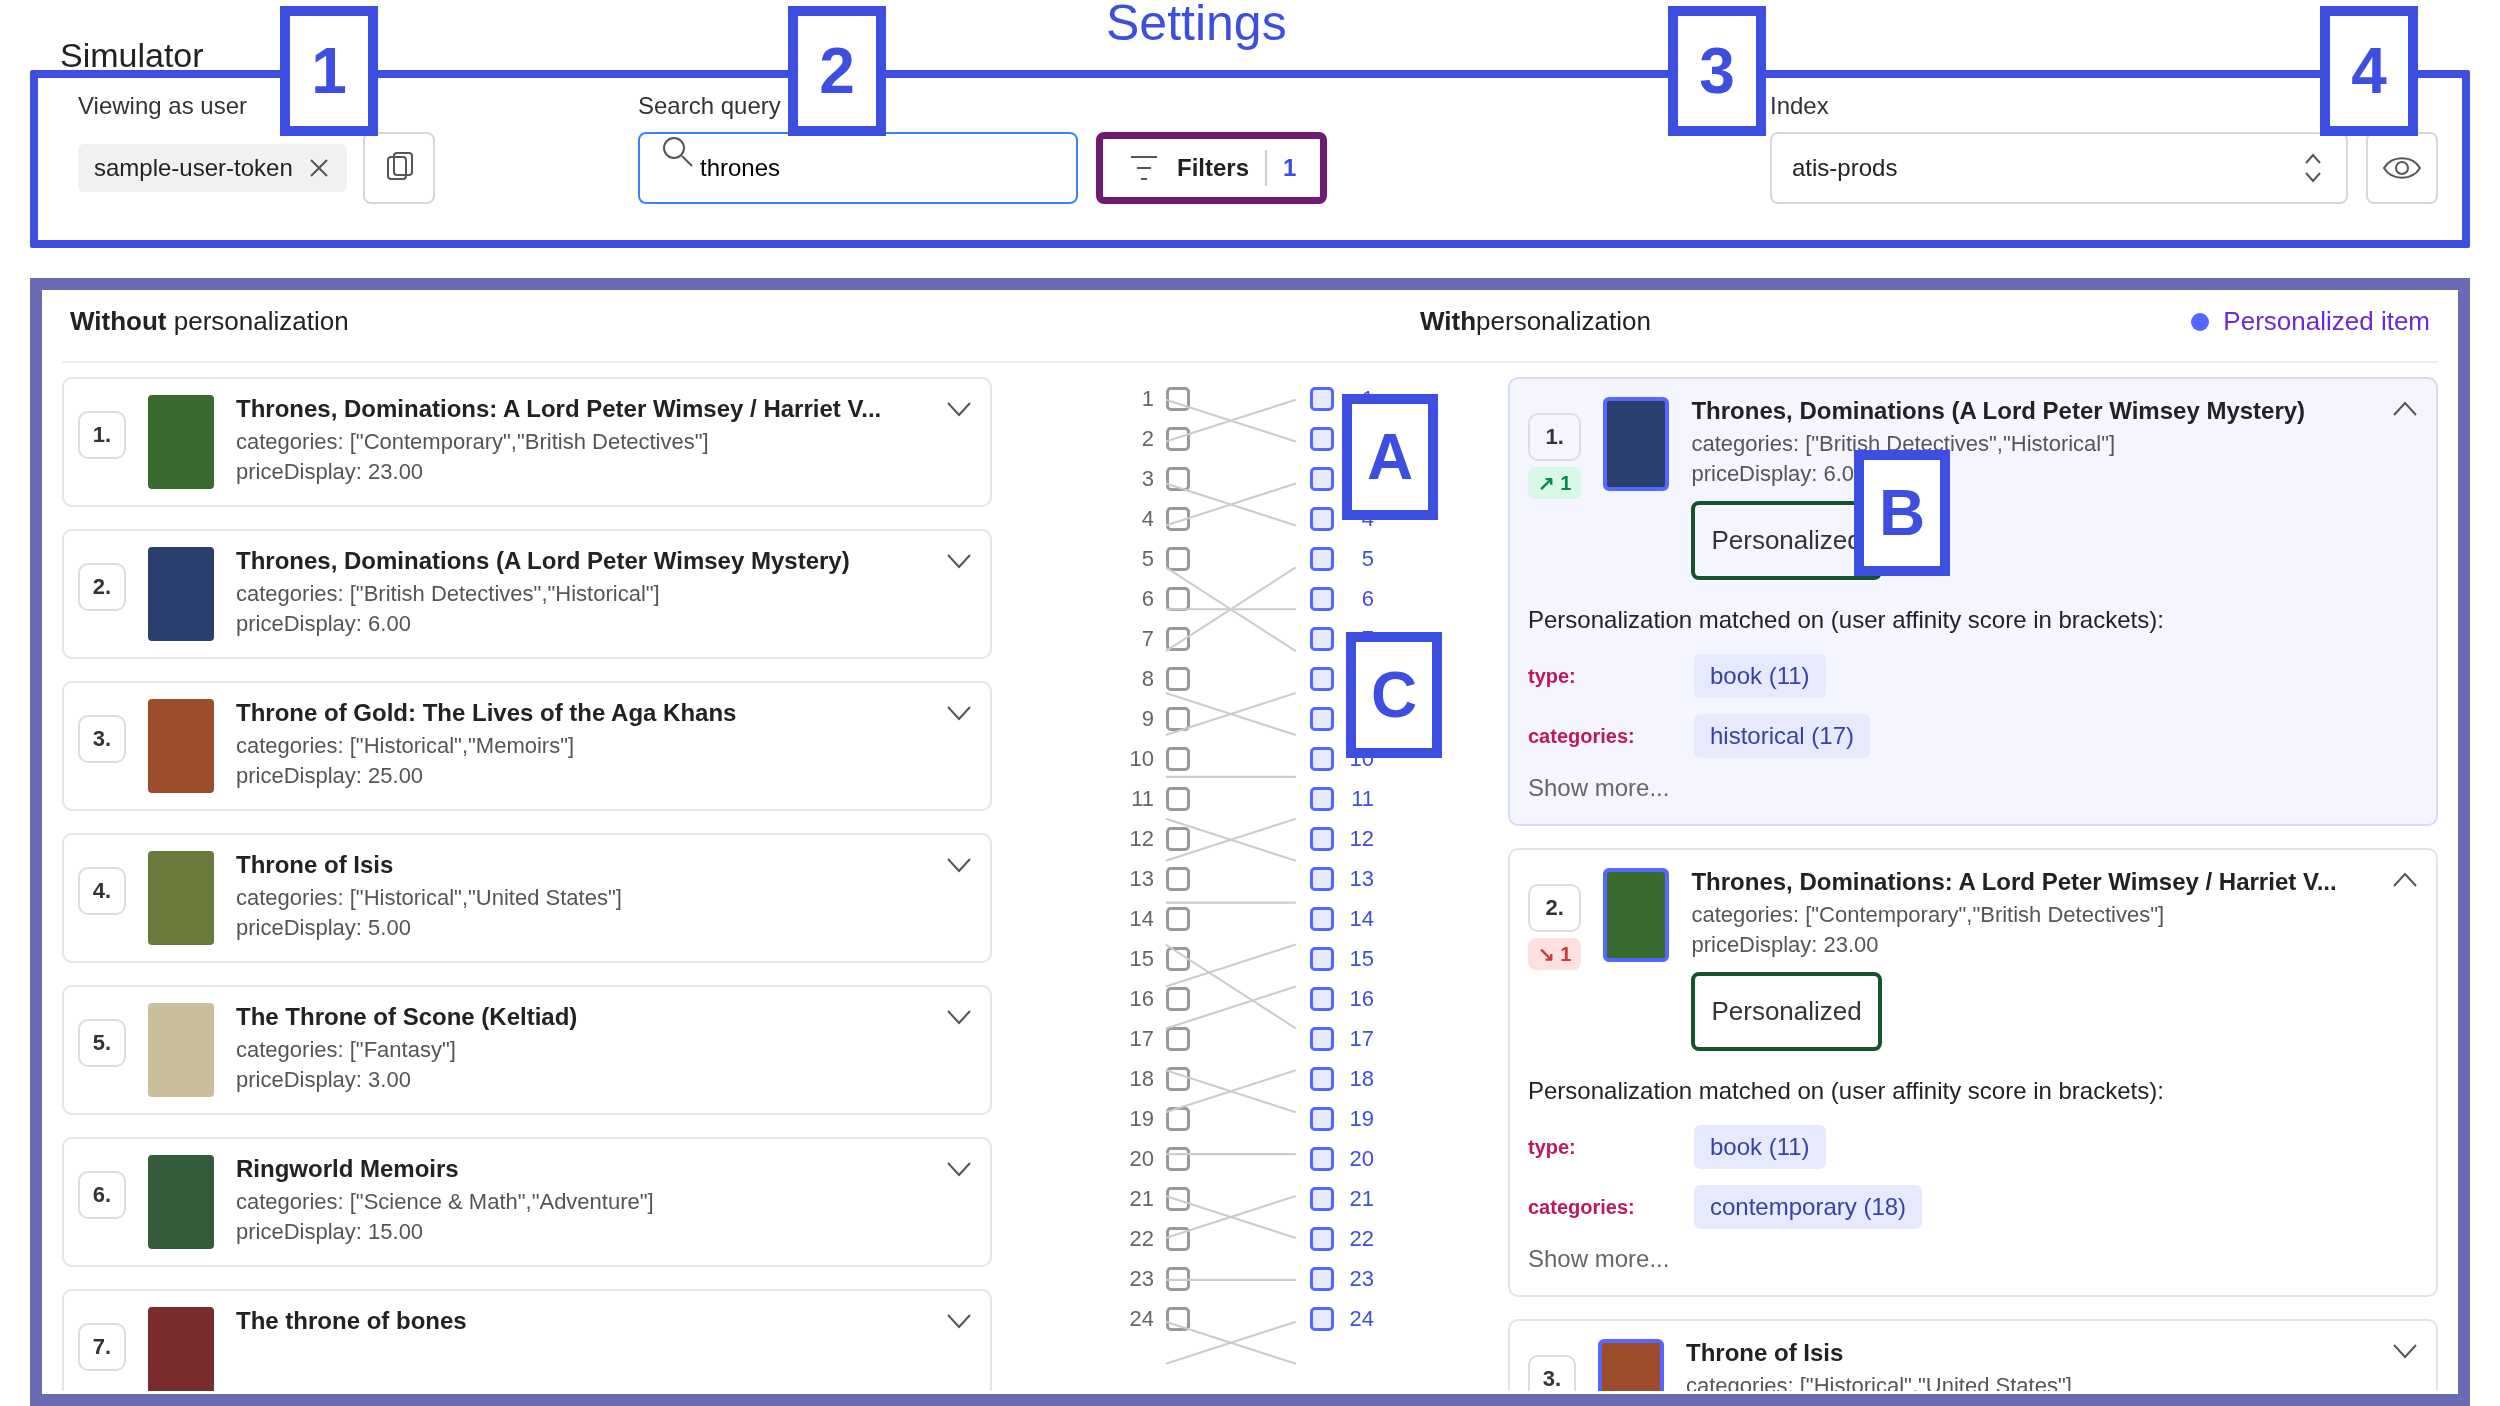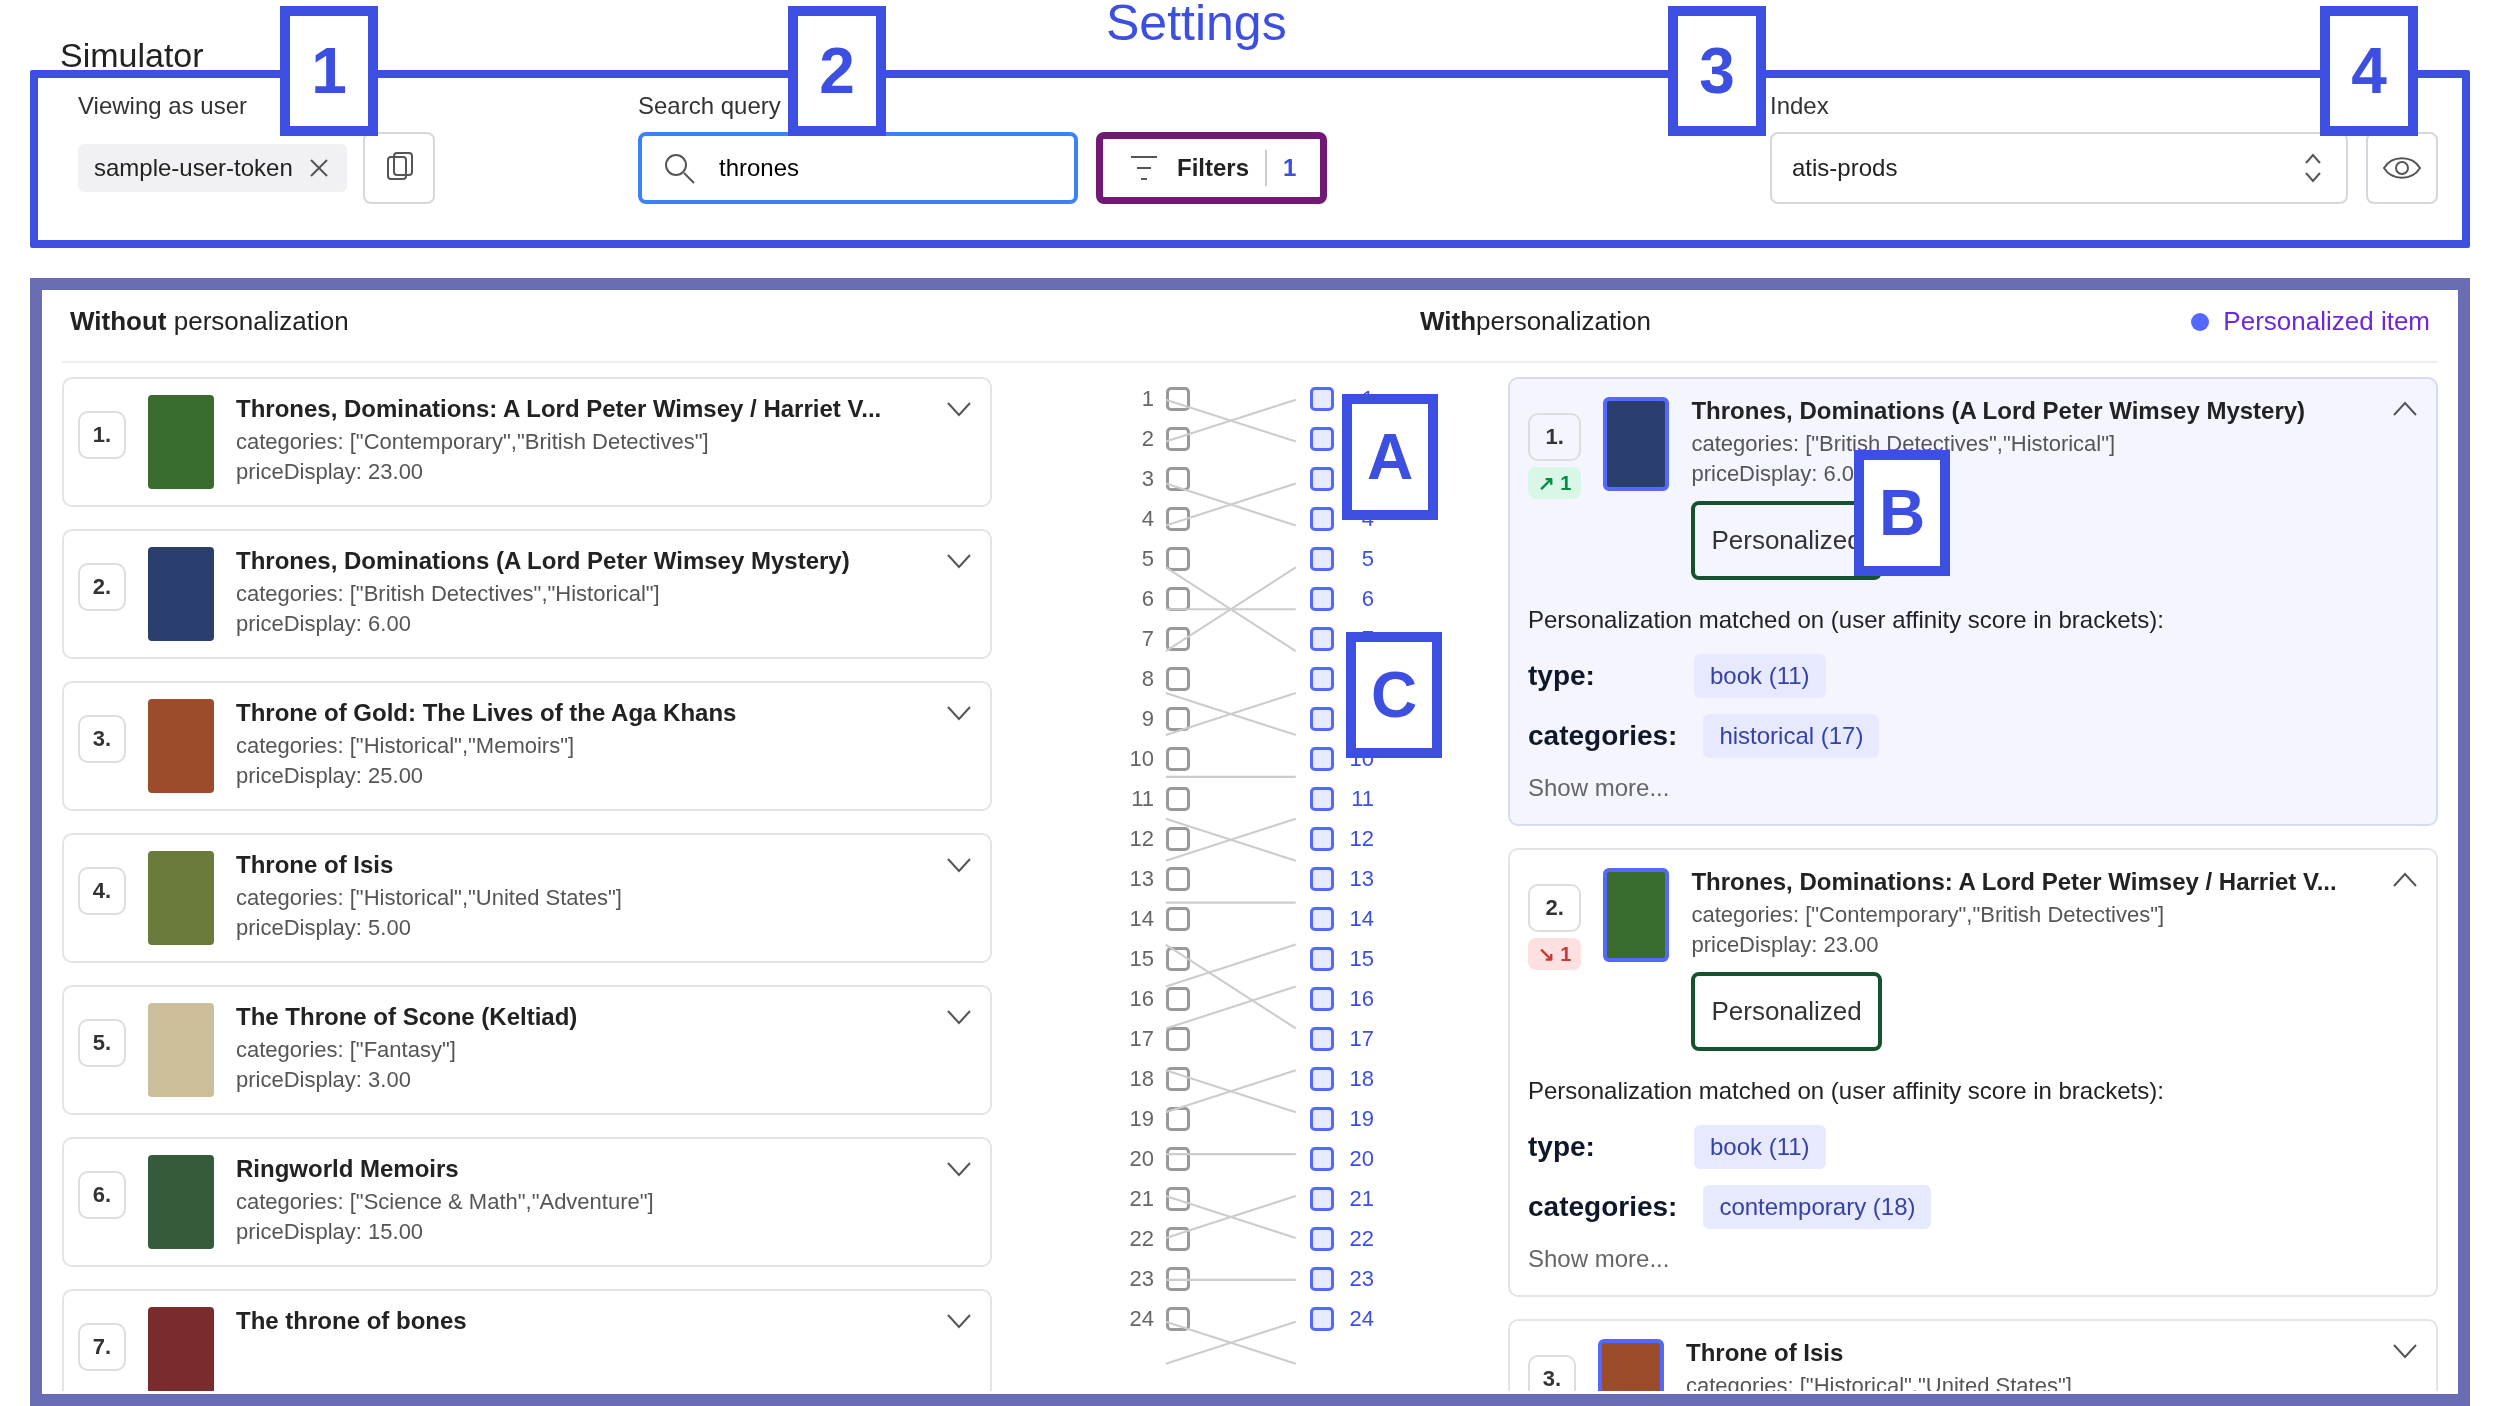--- a/index.html
+++ b/index.html
@@ -18,21 +18,21 @@
 
 
 .settings-wrapper { position: absolute; top: 70px; left: 30px; right: 30px; border: 8px solid #3c4fe0; padding: 14px 24px 36px 40px; background: #fff; border-radius: 2px; }
 .settings-row { display: flex; align-items: flex-start; gap: 20px; }
 .field-group { display: flex; flex-direction: column; gap: 12px; }
 .field-label { font-size: 24px; color: #333; }
 
 
 .token-pill { display: inline-flex; align-items: center; gap: 14px; background: #f1f1f3; border-radius: 6px; padding: 10px 16px; font-size: 24px; }
 .icon-btn { width: 72px; height: 72px; border: 2px solid #d6d6de; border-radius: 8px; display: flex; align-items: center; justify-content: center; background: #fff; cursor: pointer; }
-.search-box { display: flex; align-items: center; width: 440px; height: 72px; border: 4px solid #3b82f6; border-radius: 8px; padding: 0 20px; gap: 23px; }
+.search-box { display: flex; width: 440px; height: 72px; border: 2px solid #3b82f6; border-radius: 8px; padding: 0 20px; gap: 6px; }
 .search-box input { border: none; outline: none; font-size: 24px; flex: 1; }
 .filter-box { display: flex; align-items: center; height: 72px; border: 7px solid #701a75; border-radius: 8px; padding: 0 24px; gap: 16px; font-size: 24px; font-weight: bold; }
 .filter-divider { width: 2px; height: 36px; background: #ccc; }
 .filter-count { color: #3c4fe0; }
 .index-box { display: flex; align-items: center; justify-content: space-between; width: 578px; height: 72px; border: 2px solid #d6d6de; border-radius: 8px; padding: 0 20px; font-size: 24px; }
 
 
 .results-wrapper { position: absolute; top: 278px; left: 30px; right: 30px; bottom: 0; border: 12px solid #6a6cb3; background: #fff; padding: 10px 20px 0 20px; overflow: hidden; }
 .results-header { display: flex; align-items: center; margin-bottom: 18px; padding: 6px 8px; }
 .results-header .col-left { width: 1350px; font-size: 26px; }
@@ -63,21 +63,21 @@
 .card-r { border: 2px solid #e3e3ea; border-radius: 10px; padding: 18px 24px 22px 18px; position: relative; }
 .card-r.highlight { background: #f4f5ff; border-color: #d7daf5; }
 .card-r .head { display: flex; align-items: flex-start; gap: 22px; }
 .card-r .thumb { border: 4px solid #5468ff; border-radius: 6px; }
 .rank-delta { margin-top: 6px; display: inline-flex; align-items: center; gap: 4px; font-size: 20px; padding: 4px 10px; border-radius: 8px; font-weight: 600; }
 .delta-up { background: #d9f7e6; color: #0a8a4a; }
 .delta-down { background: #ffe0e0; color: #c43b3b; }
 .badge-pers { display: inline-block; margin-top: 10px; border: 4px solid #14532d; border-radius: 8px; padding: 20px 16px; font-size: 26px; color: #333; }
 .match-text { font-size: 24px; color: #222; margin: 26px 0 20px 0; }
 .match-row { display: flex; align-items: center; gap: 26px; margin-bottom: 16px; }
-.match-label { color: #0f172a; font-size: 28px; font-weight: 600; min-width: 140px; }
+.match-label { color: #be185d; font-size: 20px; font-weight: 600; min-width: 140px; }
 .match-chip { background: #e7e9ff; color: #3642a8; border-radius: 6px; padding: 8px 16px; font-size: 24px; }
 .show-more { color: #666; font-size: 24px; margin-top: 12px; cursor: pointer; }
 
 
 .ladder { display: flex; gap: 120px; position: relative; }
 .ladder-col { display: flex; flex-direction: column; gap: 12px; }
 .ladder-row { display: flex; align-items: center; gap: 12px; height: 28px; font-size: 22px; }
 .ladder-col.left-c .ladder-row { flex-direction: row; justify-content: flex-end; }
 .ladder-num { color: #666; min-width: 28px; text-align: right; }
 .ladder-num.blue { color: #3c4fe0; }

